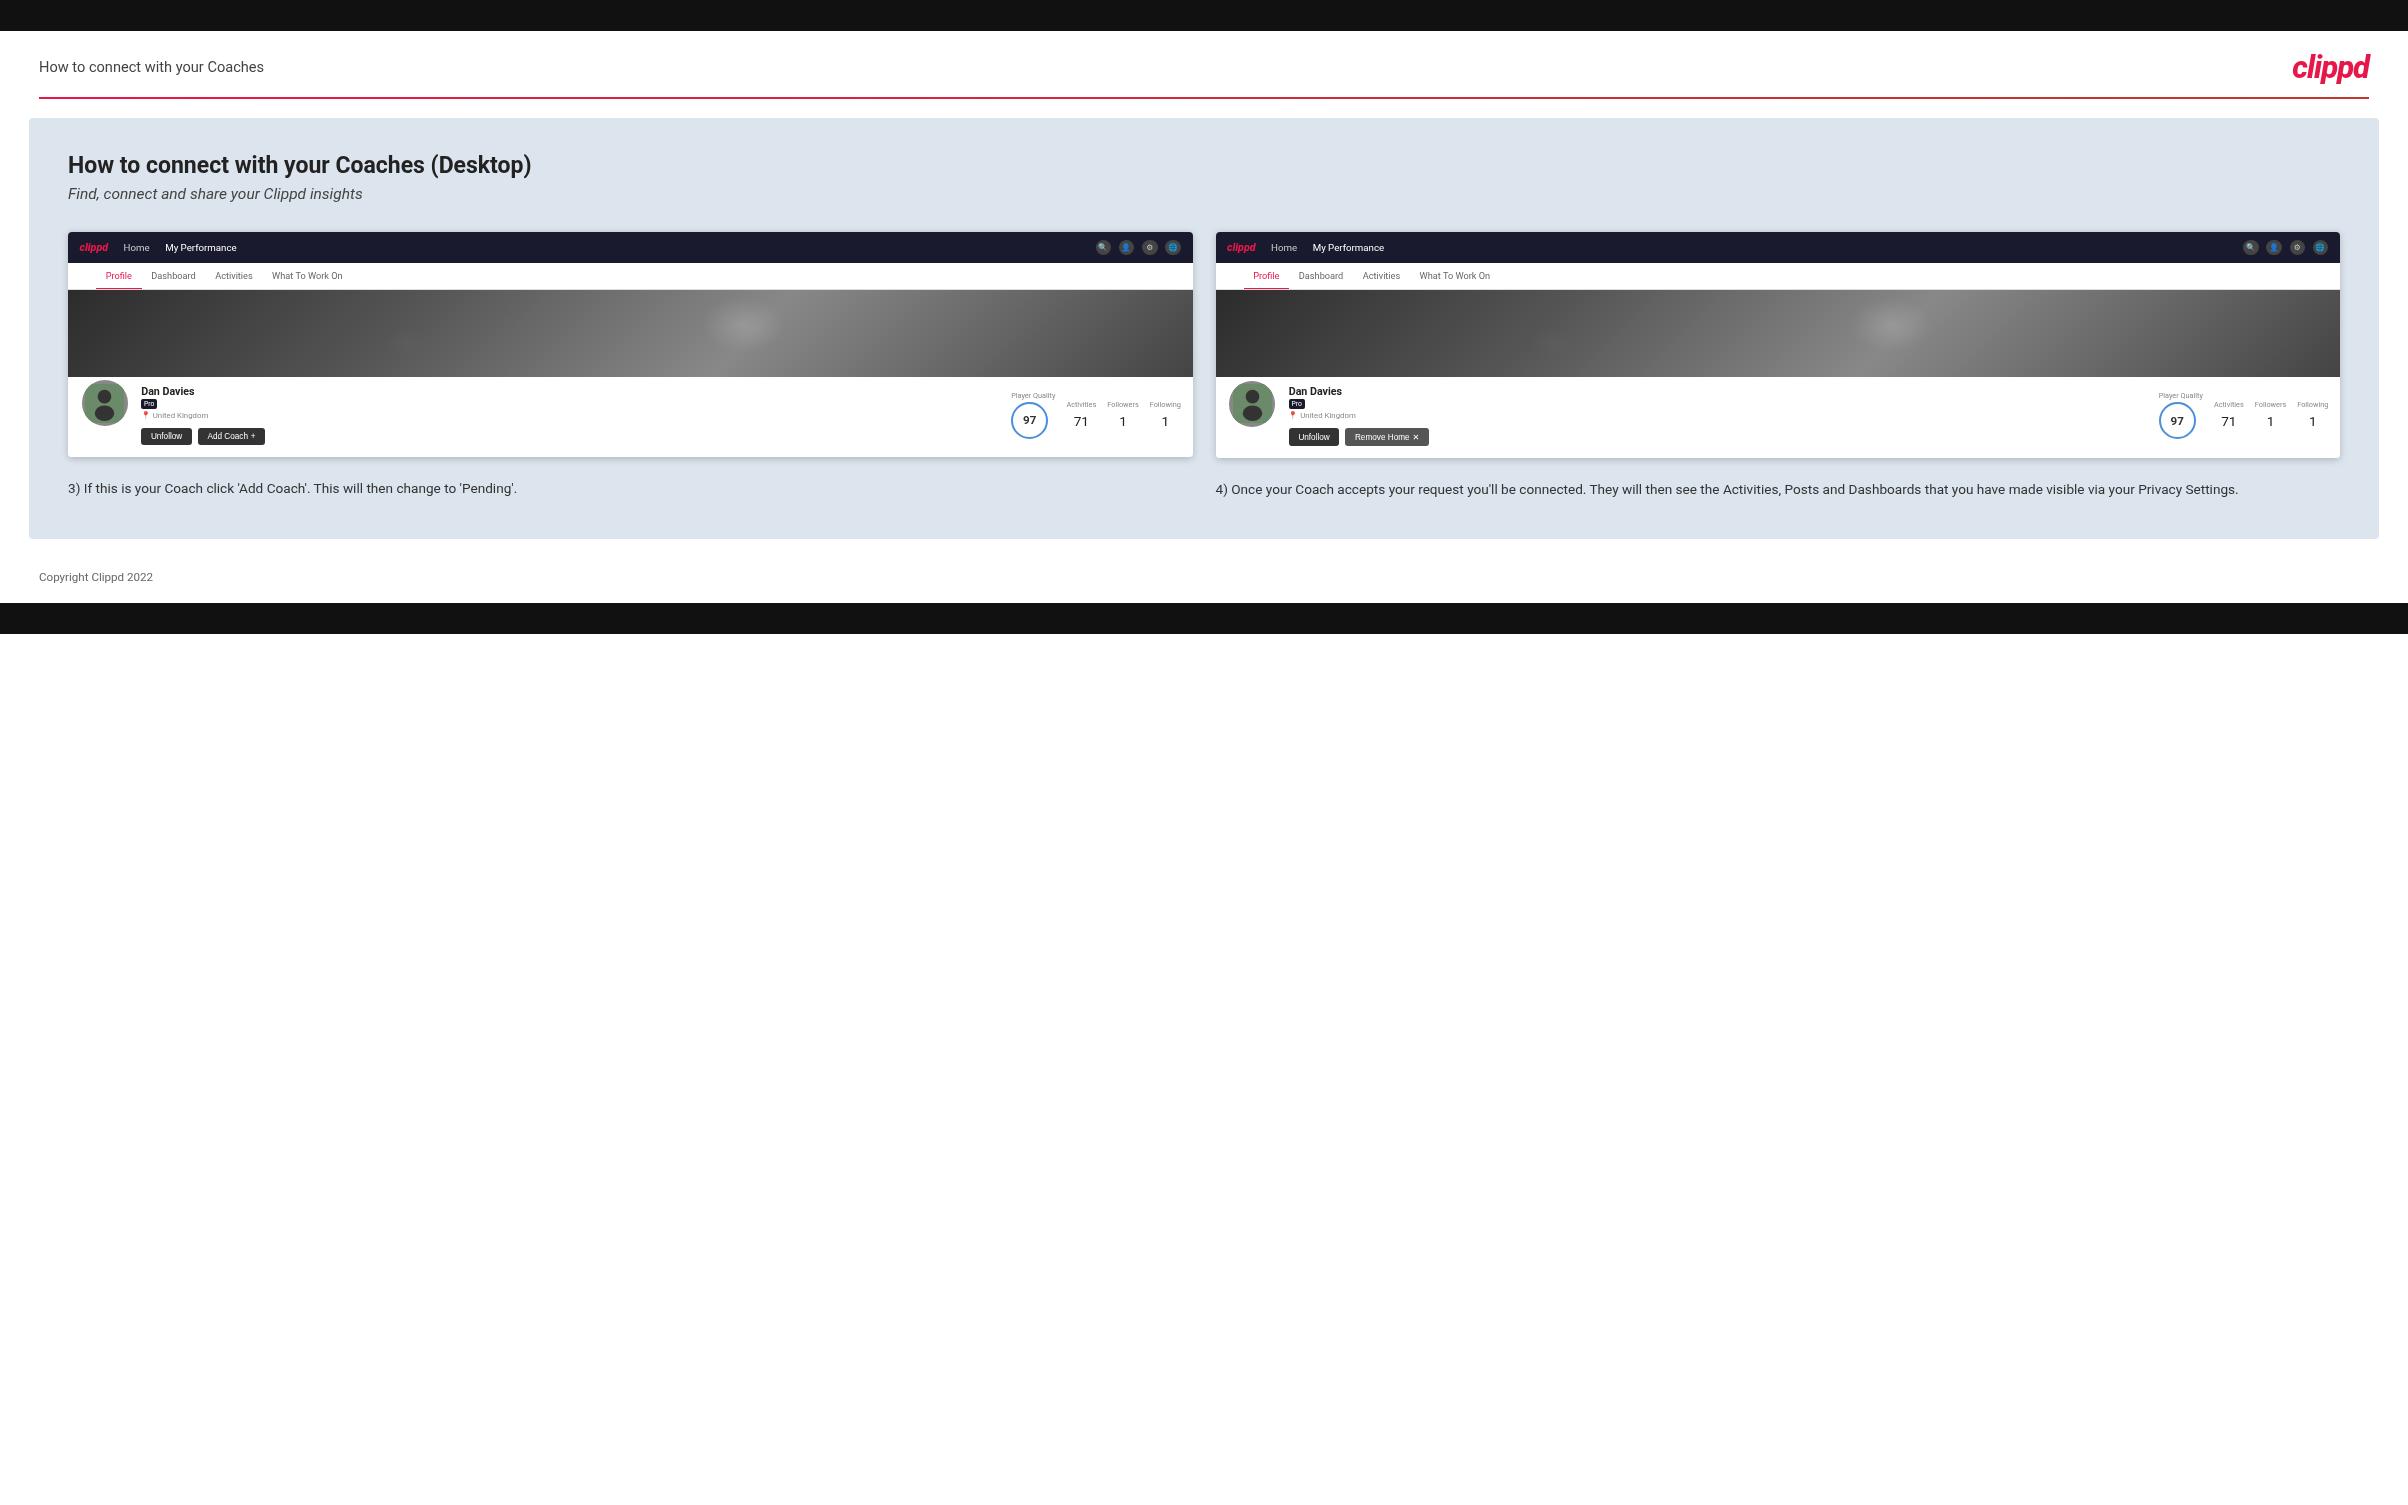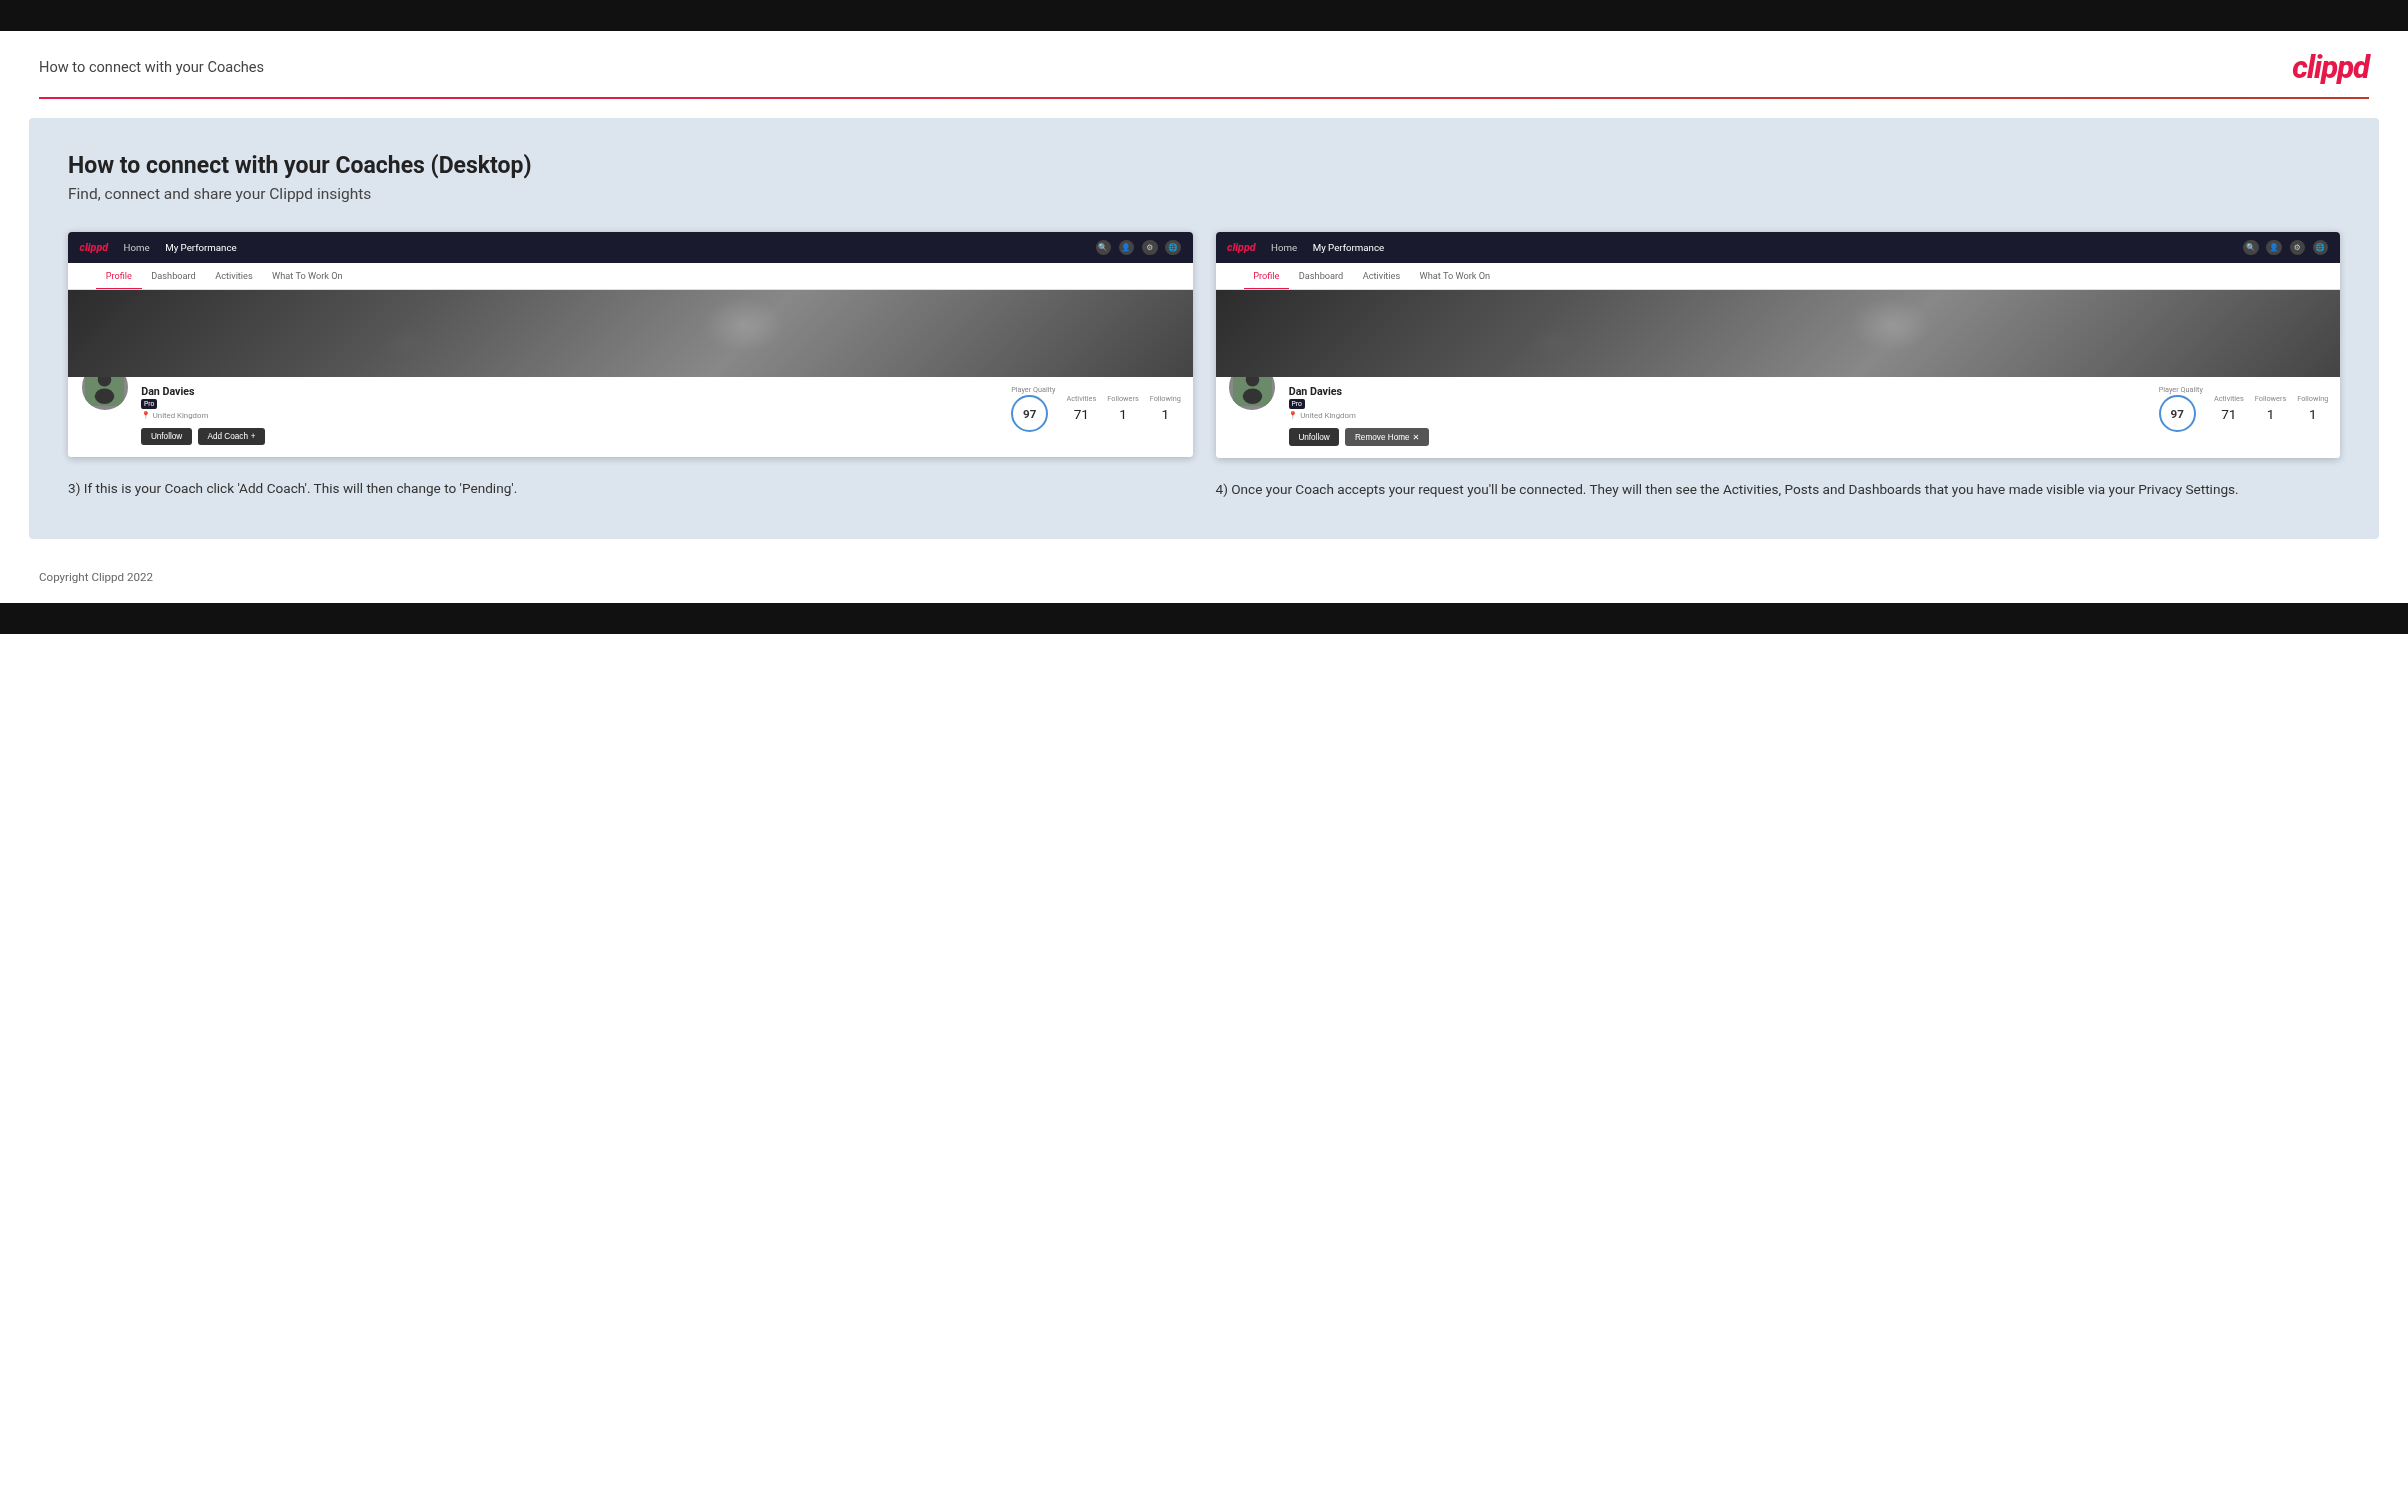--- a/index.html
+++ b/index.html
@@ -54,20 +54,21 @@
     .section-title {
       font-size: 23px;
       font-weight: 700;
       color: #222;
       margin-bottom: 5.8px;
     }
     .section-subtitle {
       font-size: 15.5px;
       color: #444;
       margin-bottom: 29px;
+      font-style: italic;
     }
 
     
     .screenshots-row {
       display: flex;
       gap: 23px;
       margin-bottom: 0;
     }
 
     .screenshot-col {
@@ -167,21 +168,21 @@
       background: 
         radial-gradient(ellipse 58px 39px at 60% 40%, rgba(255,255,255,0.15) 0%, transparent 70%),
         radial-gradient(ellipse 29px 19.4px at 30% 60%, rgba(100,100,100,0.3) 0%, transparent 70%);
     }
 
     
     .profile-info {
       background: #fff;
       padding: 7.8px 11.6px 11.6px 11.6px;
       display: flex;
-      align-items: flex-start;
+      align-items: center;
       gap: 11.6px;
     }
     .avatar-wrapper {
       margin-top: -23px;
       flex-shrink: 0;
     }
     .avatar-circle {
       width: 50px;
       height: 50px;
       border-radius: 50%;

